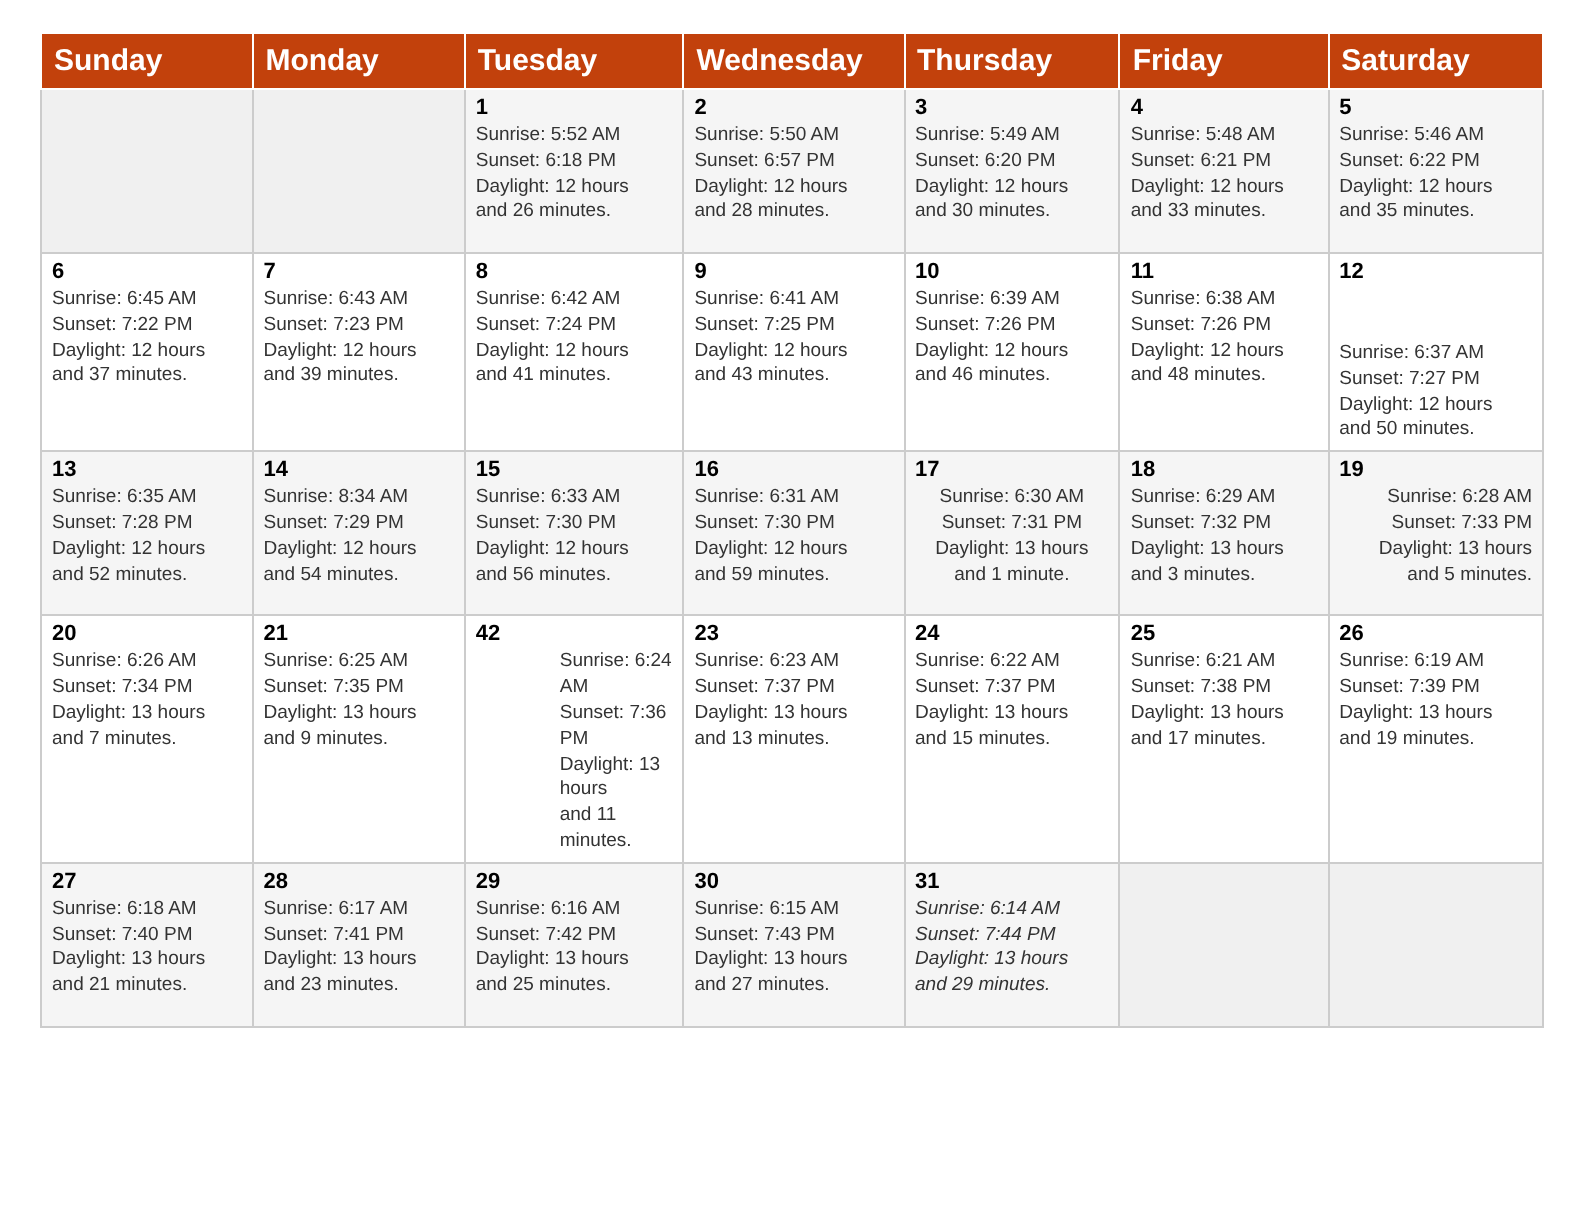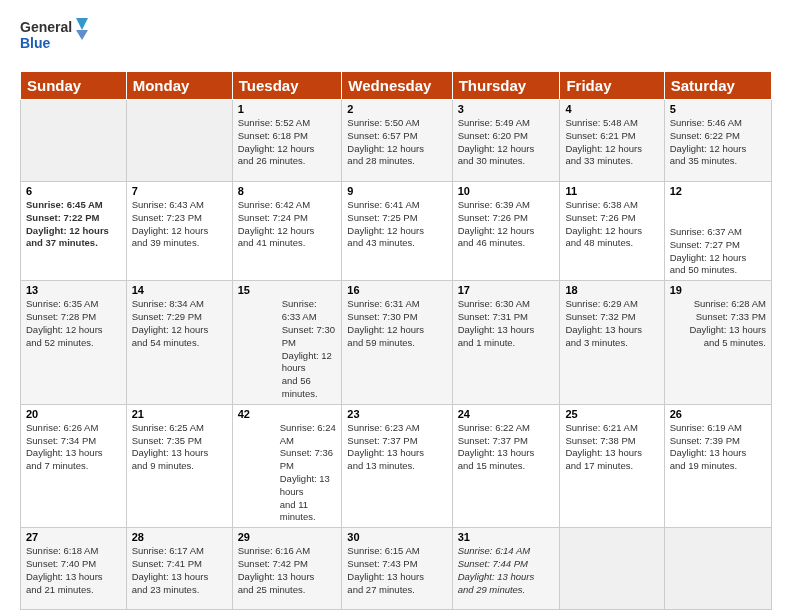--- a/index.html
+++ b/index.html
@@ -75,34 +75,20 @@
     }
     tbody tr:nth-child(even) td {
       background-color: #fff;
     }
     .empty { background-color: #f0f0f0 !important; }
   </style>
 </head>
 <body>
 
 <div class="page">
-  <div class="header">
-    <div class="logo">
-  <svg width="70" height="45" viewBox="0 0 70 45">
-    <text x="0" y="16" font-family="Arial" font-size="14" font-weight="bold" fill="#333">General</text>
-    <text x="0" y="32" font-family="Arial" font-size="14" font-weight="bold" fill="#1a5eb8">Blue</text>
-    <polygon points="56,2 68,2 62,14" fill="#3399cc"></polygon>
-    <polygon points="56,14 68,14 62,24" fill="#1a5eb8" opacity="0.7"></polygon>
-  </svg>
-</div>
-    <div class="title-block">
-      <div class="month-title"></div>
-      <div class="location"></div>
-    </div>
-  </div>
 
   <table>
     <thead>
       <tr id="header-row">
           <th>Sunday</th>
           <th>Monday</th>
           <th>Tuesday</th>
           <th>Wednesday</th>
           <th>Thursday</th>
           <th>Friday</th>
@@ -145,21 +131,21 @@
             <span class="day-num">5</span>
             <div class="cell-content" style="white-space: pre-line;">Sunrise: 5:46 AM
 Sunset: 6:22 PM
 Daylight: 12 hours
 and 35 minutes.</div>
           </td>
         </tr>
         <tr>
           <td>
             <span class="day-num">6</span>
-            <div class="cell-content" style="white-space: pre-line; font-weight: bold;">Sunrise: 6:45 AM
+            <div class="cell-content" style="white-space: pre-line;">Sunrise: 6:45 AM
 Sunset: 7:22 PM
 Daylight: 12 hours
 and 37 minutes.</div>
           </td>
           <td>
             <span class="day-num">7</span>
             <div class="cell-content" style="white-space: pre-line;">Sunrise: 6:43 AM
 Sunset: 7:23 PM
 Daylight: 12 hours
 and 39 minutes.</div>
@@ -210,35 +196,35 @@
           </td>
           <td>
             <span class="day-num">14</span>
             <div class="cell-content" style="white-space: pre-line;">Sunrise: 8:34 AM
 Sunset: 7:29 PM
 Daylight: 12 hours
 and 54 minutes.</div>
           </td>
           <td>
             <span class="day-num">15</span>
-            <div class="cell-content" style="white-space: pre-line; margin-left: 44px;">Sunrise: 6:33 AM
+            <div class="cell-content" style="white-space: pre-line;">Sunrise: 6:33 AM
 Sunset: 7:30 PM
 Daylight: 12 hours
 and 56 minutes.</div>
           </td>
           <td>
             <span class="day-num">16</span>
             <div class="cell-content" style="white-space: pre-line;">Sunrise: 6:31 AM
 Sunset: 7:30 PM
 Daylight: 12 hours
 and 59 minutes.</div>
           </td>
           <td>
             <span class="day-num">17</span>
-            <div class="cell-content" style="white-space: pre-line;">Sunrise: 6:30 AM
+            <div class="cell-content" style="white-space: pre-line; text-align: center;">Sunrise: 6:30 AM
 Sunset: 7:31 PM
 Daylight: 13 hours
 and 1 minute.</div>
           </td>
           <td>
             <span class="day-num">18</span>
             <div class="cell-content" style="white-space: pre-line;">Sunrise: 6:29 AM
 Sunset: 7:32 PM
 Daylight: 13 hours
 and 3 minutes.</div>

